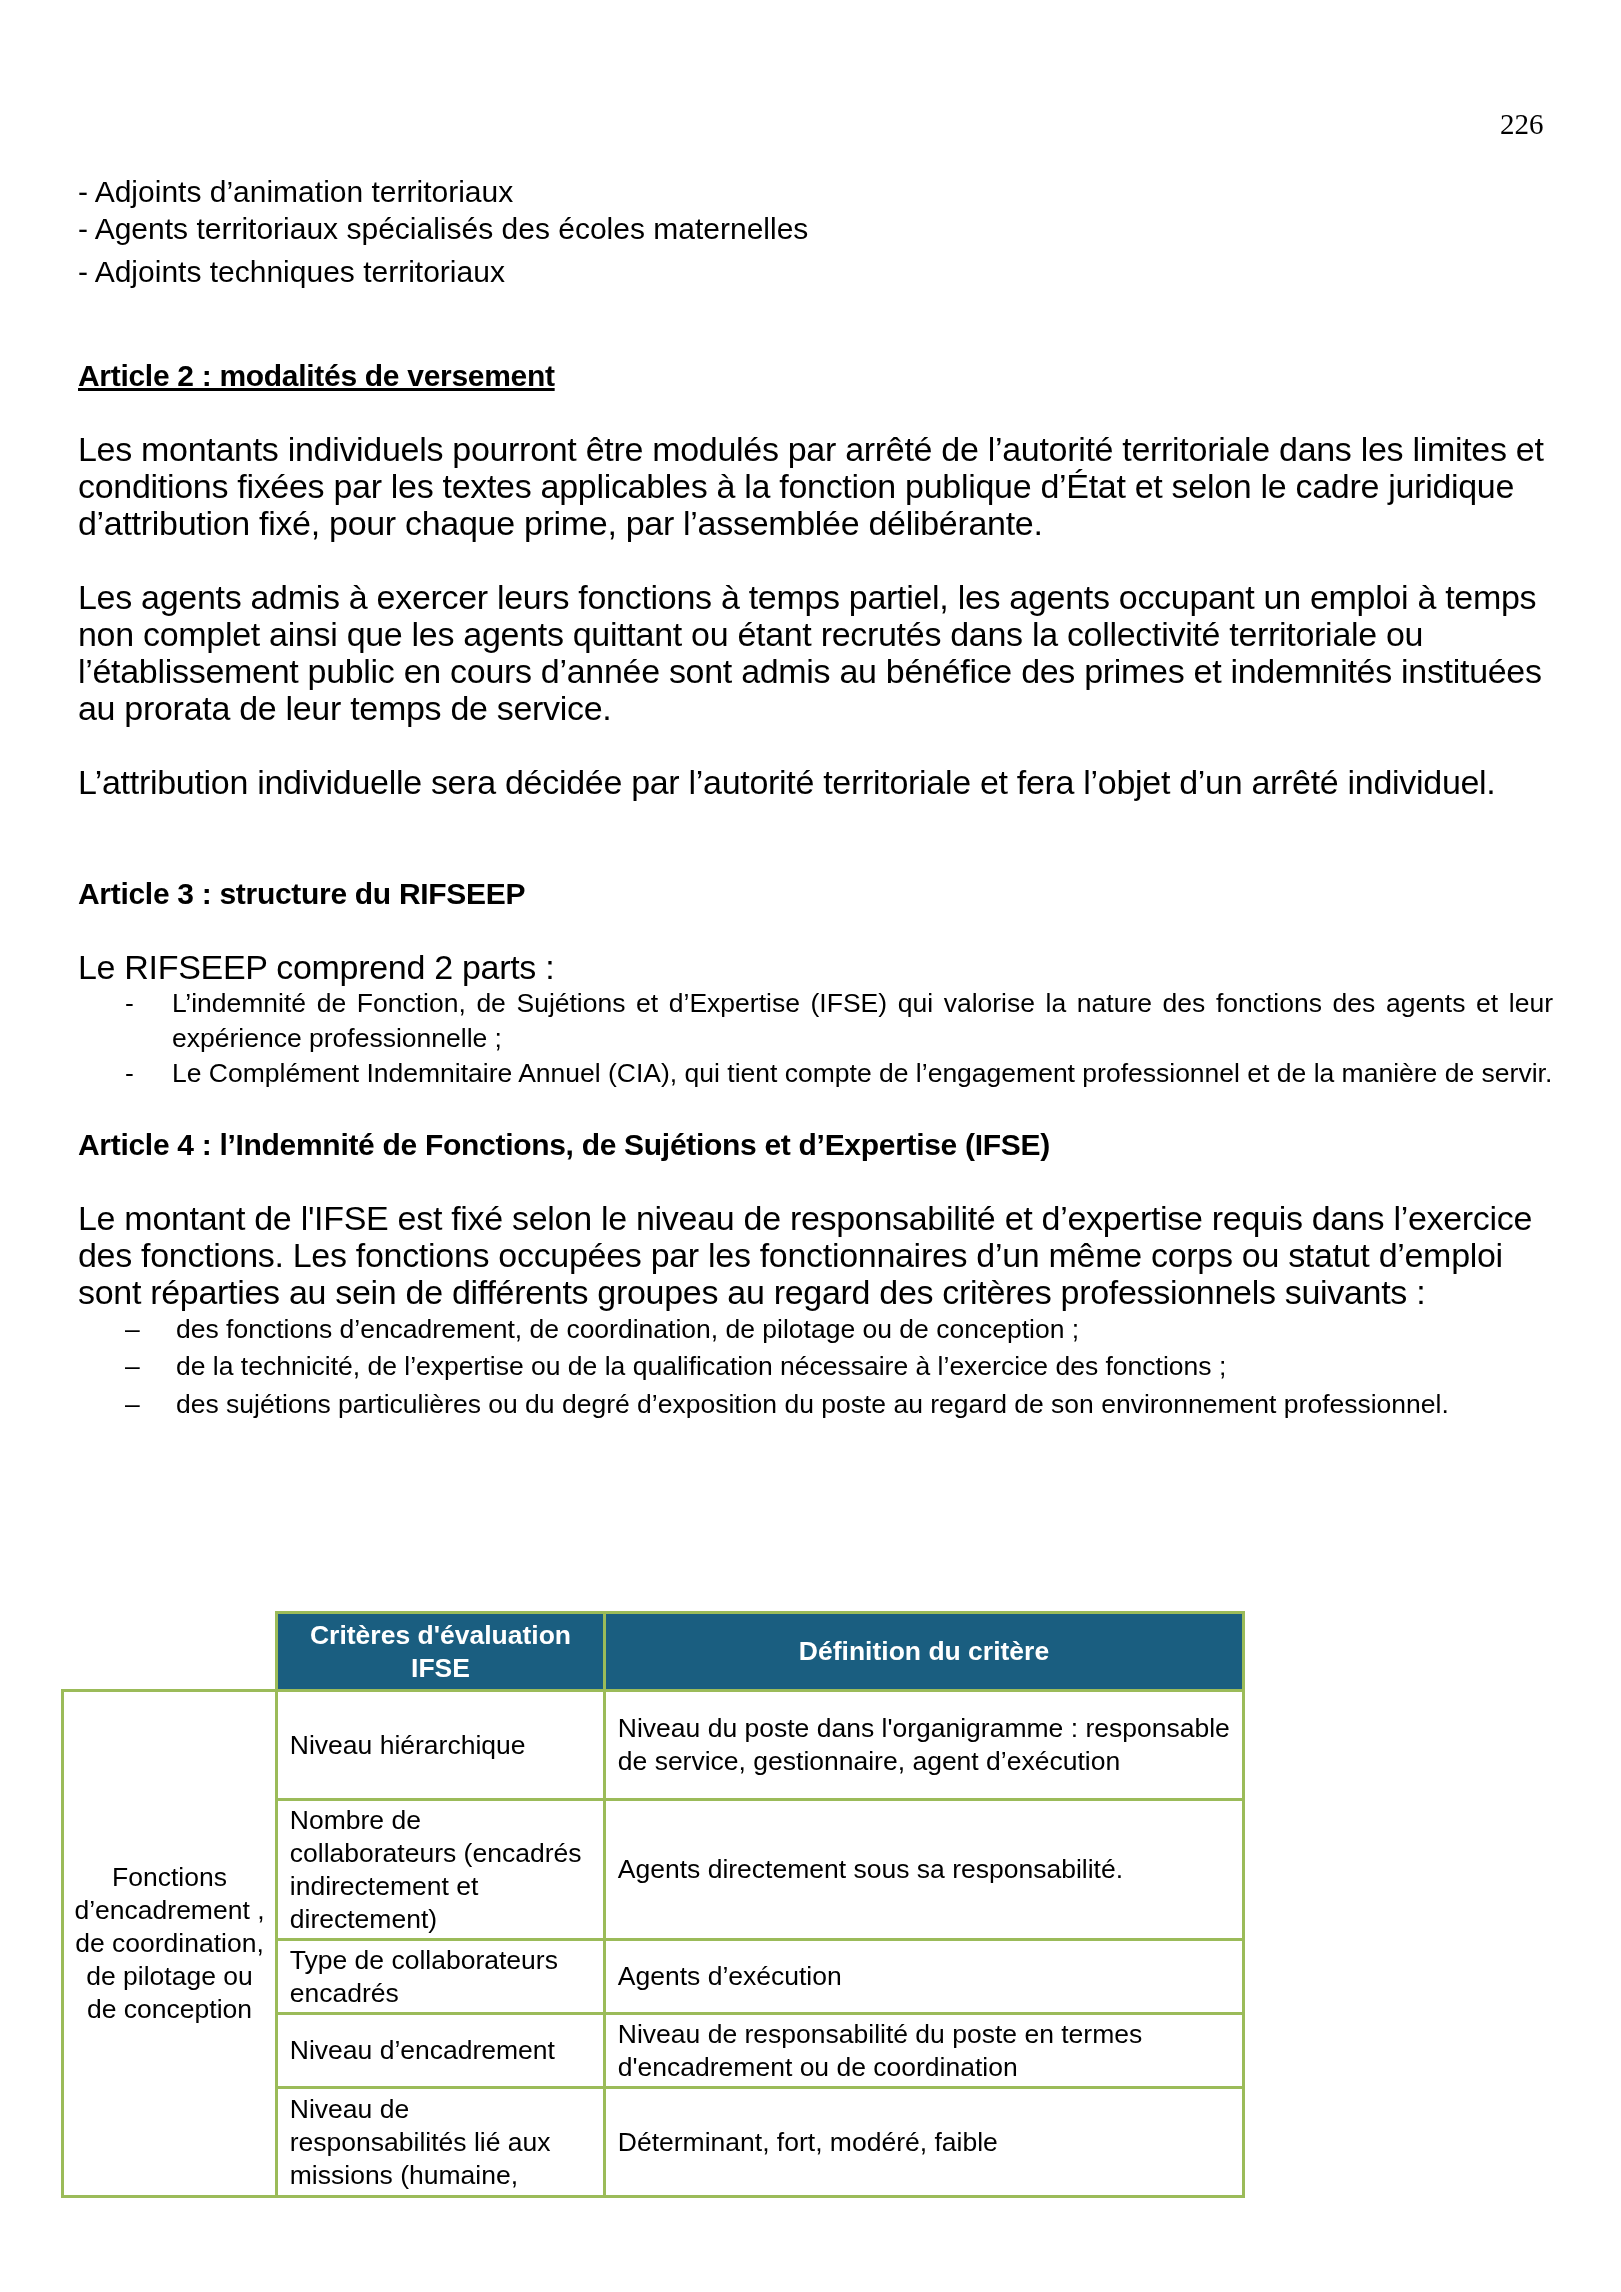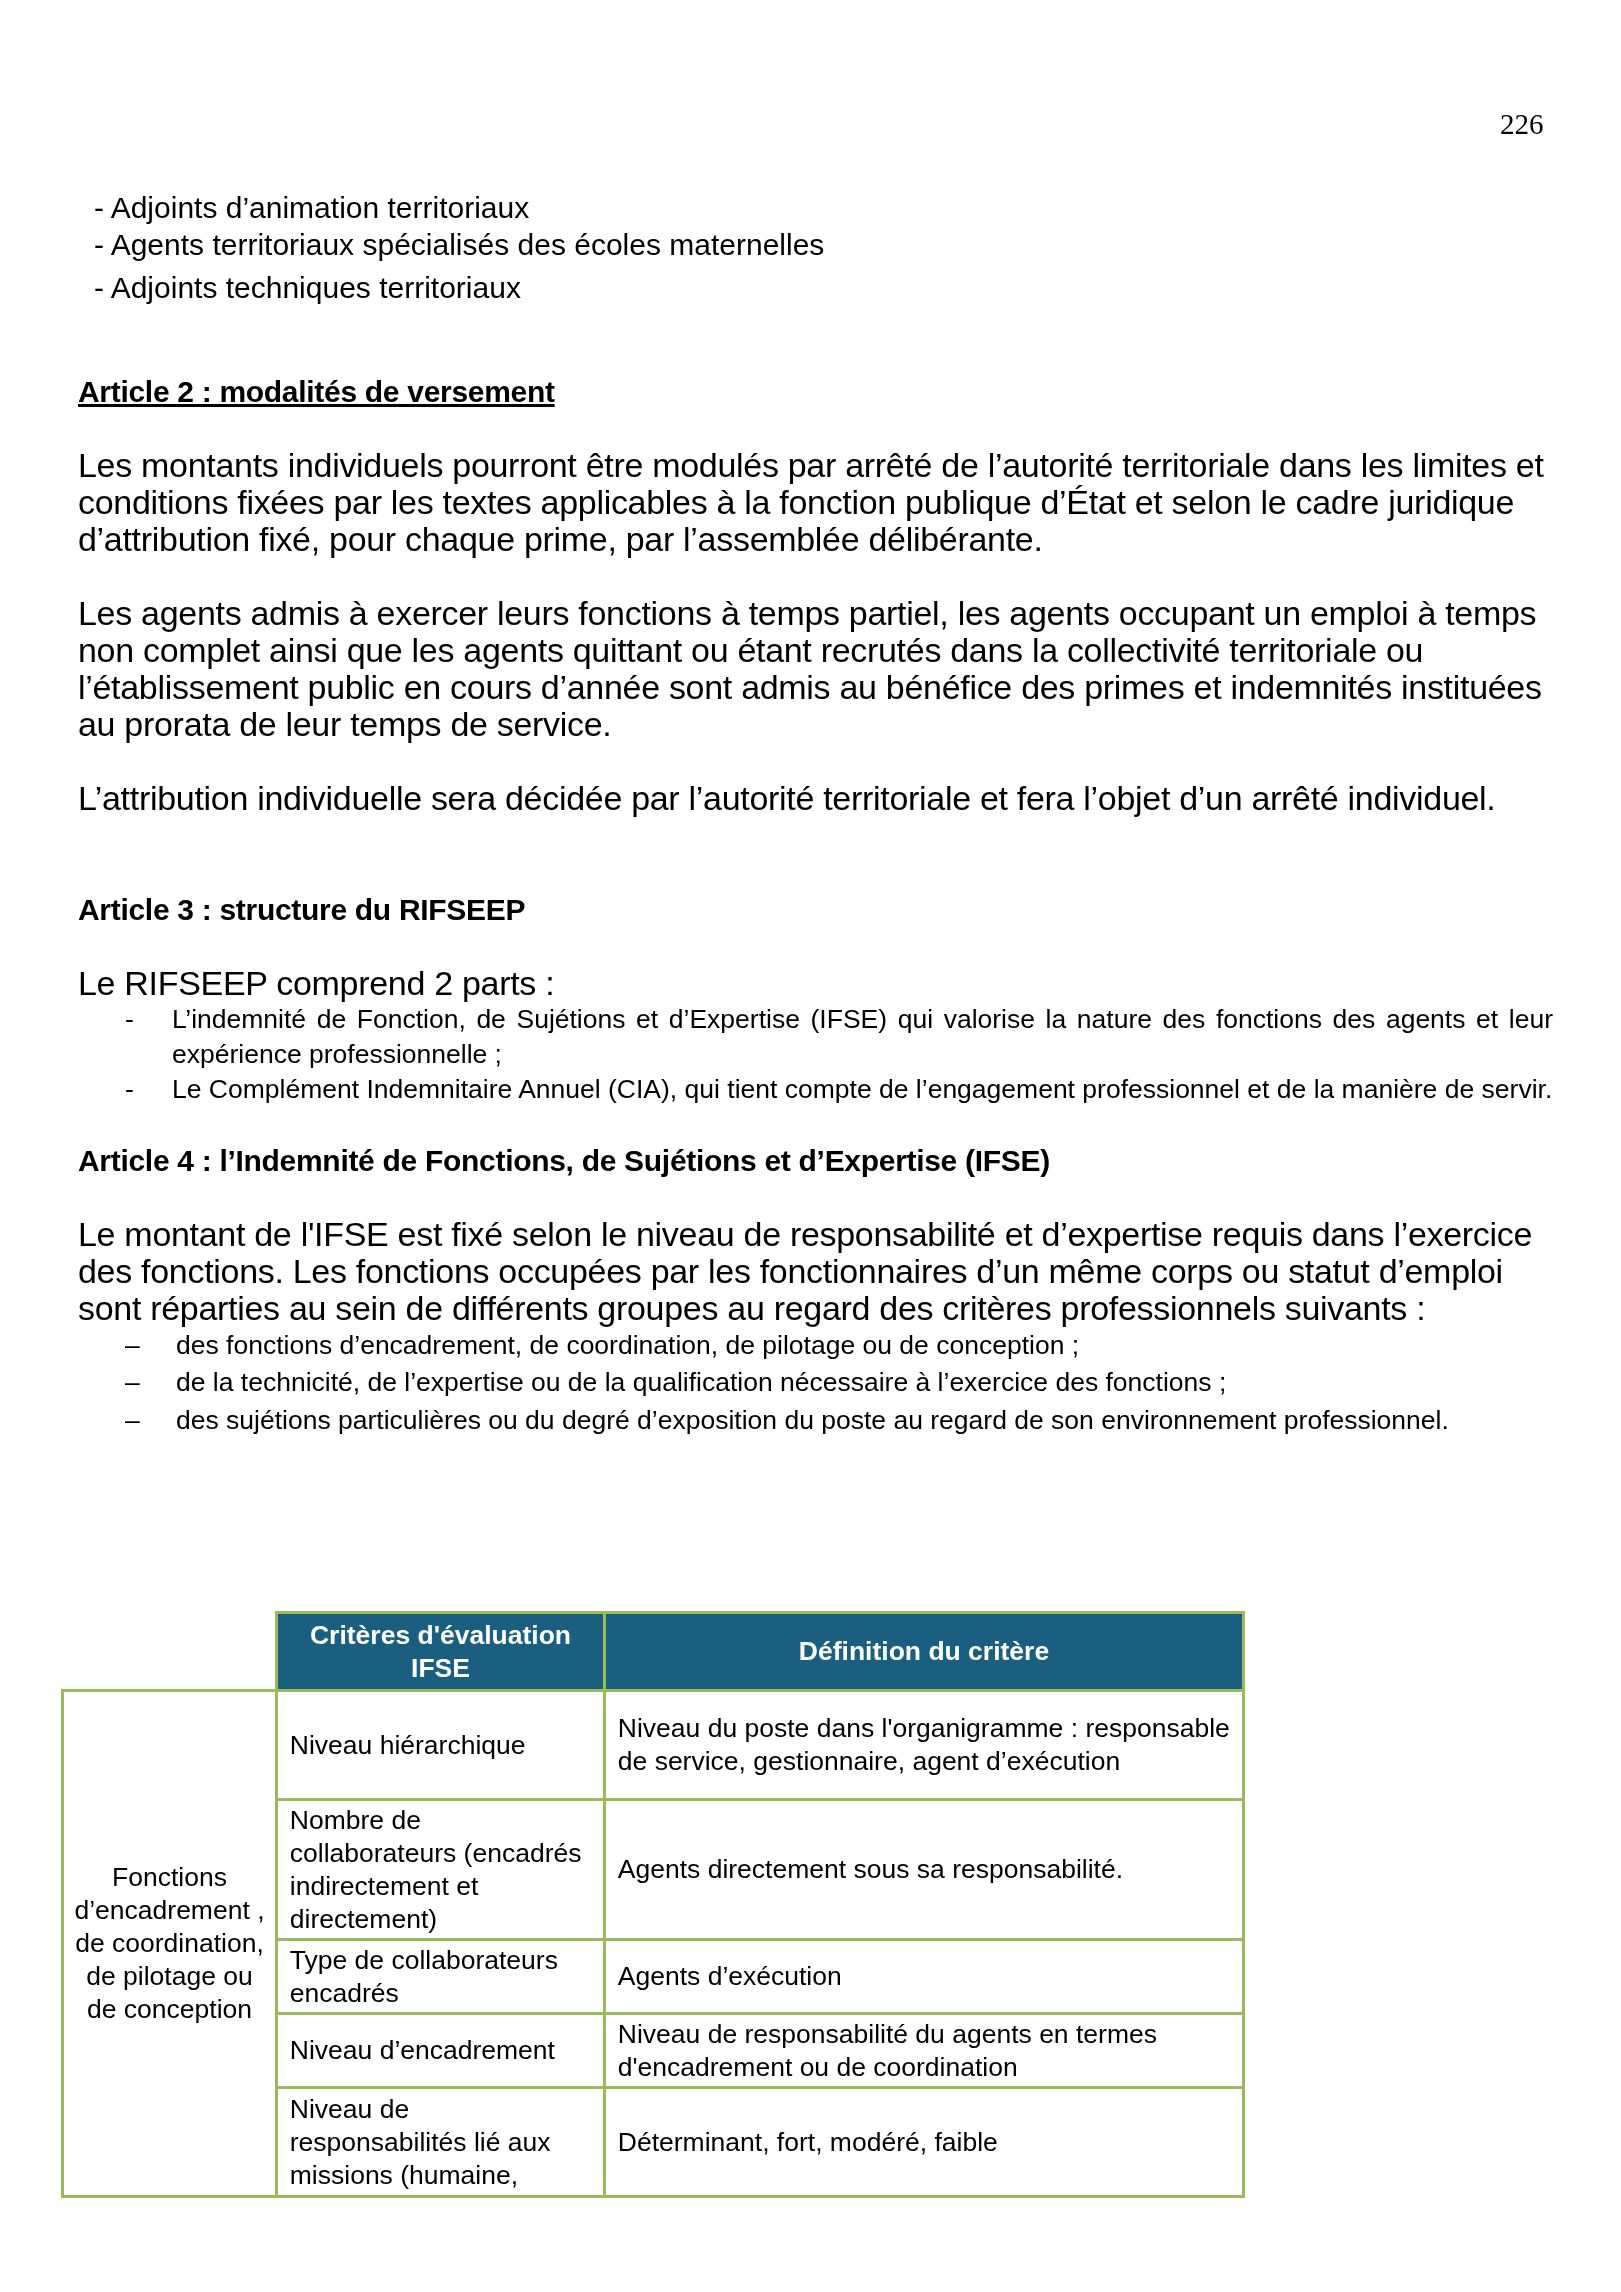--- a/index.html
+++ b/index.html
@@ -2,21 +2,21 @@
 <html><head>
   <meta charset="utf-8">
   <style>
     html, body { margin: 0; padding: 0; background: #ffffff; }
     body { width: 1621px; height: 2293px; position: relative; overflow: hidden;
            font-family: "Liberation Sans", sans-serif; color: #000; }
     .page-number { position: absolute; top: 108px; left: 1500px; font-family: "Liberation Serif", serif;
                    font-size: 29px; }
     .content { position: absolute; left: 78px; top: 173px; width: 1475px; }
     .body-text { font-size: 34px; line-height: 37px; letter-spacing: -0.3px; }
-    .simple-list { list-style: none; margin: 16px; padding: 0; }
+    .simple-list { list-style: none; margin: 0; padding: 0; }
     .simple-list li { font-size: 30px; line-height: 37px; }
     .simple-list li:last-child { margin-top: 5.9px; }
     .heading { font-size: 30px; font-weight: bold; line-height: 37px; margin: 0; letter-spacing: -0.3px; }
     .heading.underlined { text-decoration: underline; }
     .heading .underlined-char { text-decoration: underline; }
     p { margin: 0; }
     .dash-list { list-style: none; margin: 0; padding: 0; }
     .dash-list li { position: relative; padding-left: 94px; font-size: 26.5px; line-height: 35px; text-align: justify; }
     .dash-list li .dash { position: absolute; left: 47px; top: 0; }
     .endash-list { list-style: none; margin: 0; padding: 0; }
@@ -93,21 +93,21 @@
     <tr>
       <td style="height:133px;">Nombre de collaborateurs (encadrés indirectement et directement)</td>
       <td>Agents directement sous sa responsabilité.</td>
     </tr>
     <tr>
       <td style="height:67px;">Type de collaborateurs encadrés</td>
       <td>Agents d’exécution</td>
     </tr>
     <tr>
       <td style="height:67px;">Niveau d’encadrement</td>
-      <td>Niveau de responsabilité du agents en termes d'encadrement ou de coordination</td>
+      <td>Niveau de responsabilité du poste en termes d'encadrement ou de coordination</td>
     </tr>
     <tr>
       <td style="height:102px;">Niveau de responsabilités lié aux missions (humaine,</td>
       <td>Déterminant, fort, modéré, faible</td>
     </tr>
   </tbody>
 </table>
 
 
 </body></html>

